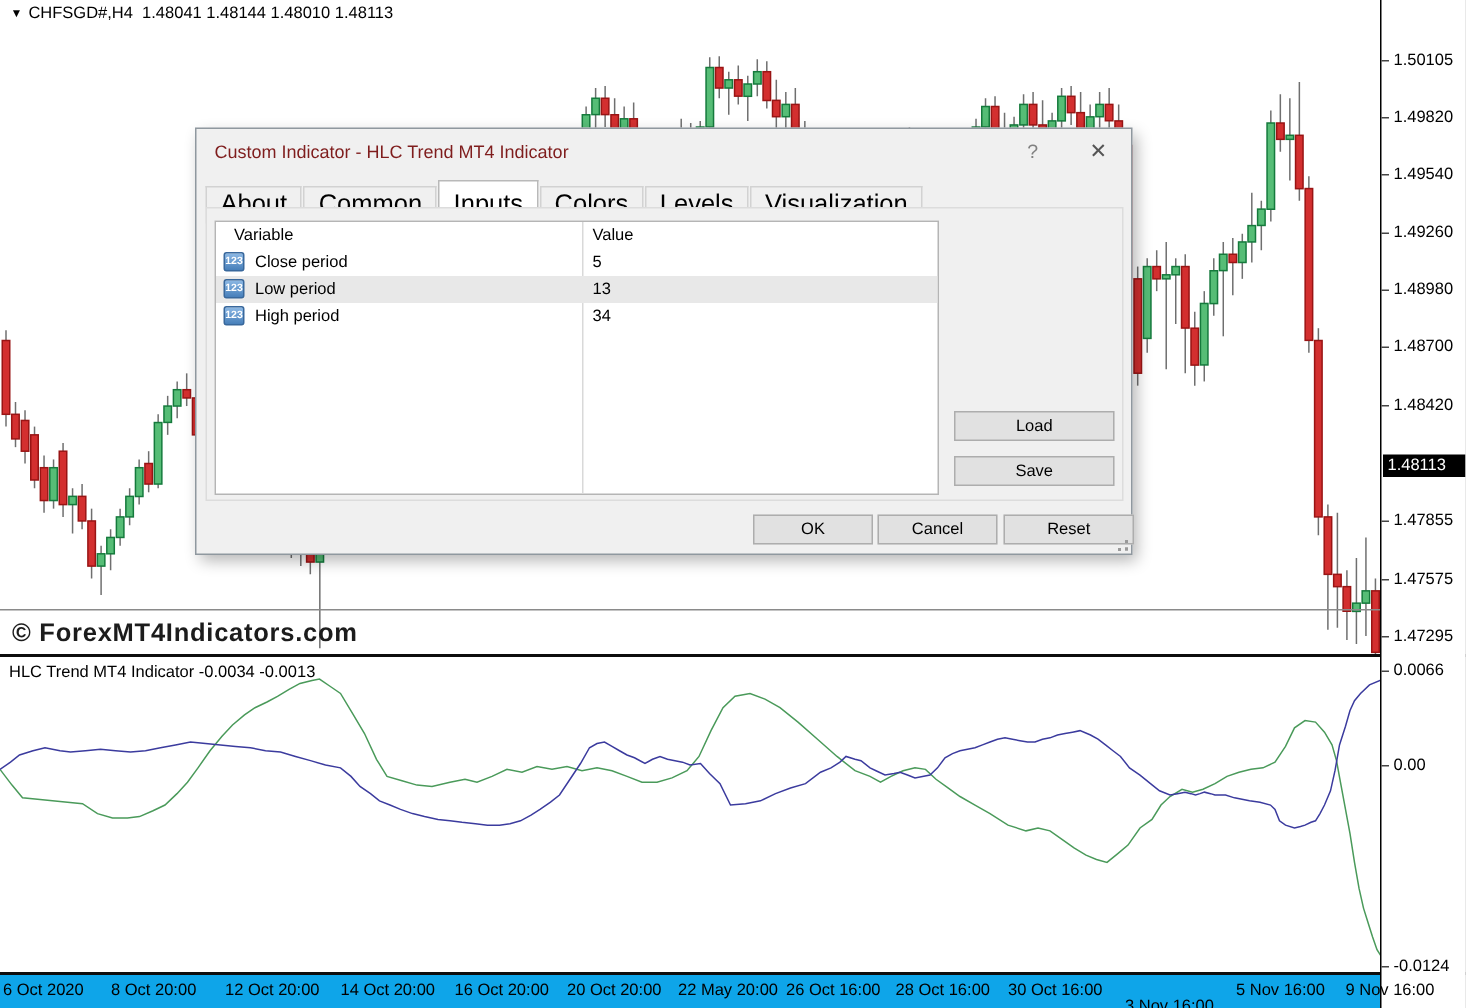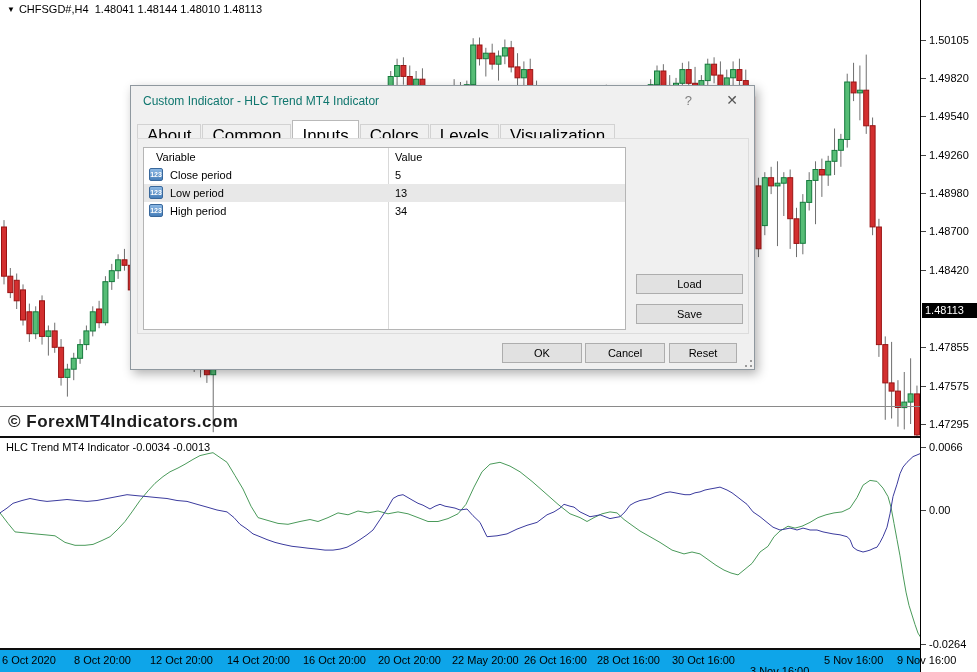--- a/index.html
+++ b/index.html
@@ -22,21 +22,21 @@
   .ptick{position:absolute;left:0;width:5px;height:1px;background:#444;}
   .plabel{position:absolute;left:8px;font-size:11px;color:#000;white-space:nowrap;}
   .current-price{position:absolute;left:1px;top:303px;width:53px;height:15px;background:#000;color:#fff;
                  font-size:11px;line-height:15px;padding-left:3px;}
   
   .time-axis{position:absolute;left:0;top:650px;width:920px;height:22px;background:#0ea5e9;}
   .tlabel{position:absolute;top:4px;font-size:11px;color:#000;white-space:nowrap;}
   
   .dialog{position:absolute;left:130px;top:85px;width:625px;height:285px;background:#f0f0f0;
           border:1px solid #8f989f;box-sizing:border-box;box-shadow:3px 4px 10px rgba(0,0,0,.3);z-index:10;}
-  .dlg-title{position:absolute;left:12px;top:8px;font-size:12px;color:#0f766e;}
+  .dlg-title{position:absolute;left:12px;top:8px;font-size:12px;color:#7f1d1d;}
   .dlg-help{position:absolute;right:62px;top:7px;font-size:13px;color:#808080;cursor:default;}
   .dlg-close{position:absolute;right:16px;top:6px;font-size:14px;color:#555;cursor:default;}
   .tabs{position:absolute;left:6px;top:33px;height:20px;}
   .tab{display:inline-block;vertical-align:bottom;padding:1px 9px 3px;font-size:17px;color:#000;
        background:#f0f0f0;border:1px solid #d2d2d2;border-bottom:none;margin-right:1px;}
   .tab.active{background:#fff;border-color:#b9b9b9;padding-top:5px;padding-bottom:4px;position:relative;top:1px;}
   .tab-page{position:absolute;left:6px;top:52px;width:612px;height:196px;background:#f0f0f0;
             border:1px solid #dcdcdc;box-sizing:border-box;}
   .params-table{position:absolute;left:12px;top:61px;width:483px;height:183px;background:#fff;
                 border:1px solid #b5b5b5;box-sizing:border-box;font-size:11px;color:#000;overflow:hidden;}
@@ -50,21 +50,21 @@
   .t-row .val{position:absolute;left:251px;}
   .num-icon{position:absolute;left:5px;top:2px;width:14px;height:13px;border:1px solid #39689c;box-sizing:border-box;
             background:linear-gradient(#8cb8e4,#477fba);color:#fff;font-size:7px;font-weight:bold;
             text-align:center;line-height:11px;border-radius:2px;}
   .btn{position:absolute;background:#e1e1e1;border:1px solid #adadad;box-sizing:border-box;
        font-size:11px;color:#000;text-align:center;line-height:18px;cursor:default;}
   #btn-load{left:505px;top:188px;width:107px;height:20px;}
   #btn-save{left:505px;top:218px;width:107px;height:20px;}
   #btn-ok{left:371px;top:257px;width:80px;height:20px;}
   #btn-cancel{left:454px;top:257px;width:80px;height:20px;}
-  #btn-reset{left:538px;top:257px;width:68px;height:20px;}
+  #btn-reset{left:538px;top:257px;width:87px;height:20px;}
   .grip{position:absolute;right:2px;bottom:2px;width:7px;height:7px;
         border-right:2px dotted #9a9a9a;border-bottom:2px dotted #9a9a9a;box-sizing:border-box;}
 </style>
 </head>
 <body>
 
 <div class="screen">
 
   <div class="quote-bar"><span class="tri">▼</span><span>CHFSGD#,H4</span><span>&nbsp;&nbsp;</span><span>1.48041 1.48144 1.48010 1.48113</span></div>
 
@@ -399,21 +399,21 @@
         <div class="ptick" style="top: 424px;"></div>
         <div class="plabel" style="top: 418px;">1.47295</div>
       </div>
     <div class="current-price">1.48113</div>
     <div id="ind-axis">
         <div class="ptick" style="top: 447px;"></div>
         <div class="plabel" style="top: 441px;">0.0066</div>
         <div class="ptick" style="top: 510px;"></div>
         <div class="plabel" style="top: 504px;">0.00</div>
         <div class="ptick" style="top: 644px;"></div>
-        <div class="plabel" style="top: 638px;">-0.0264</div>
+        <div class="plabel" style="top: 638px;">-0.0124</div>
       </div>
   </div>
 
   <div class="time-axis" id="time-axis">
       <div class="tlabel" style="left: 2px;">6 Oct 2020</div>
       <div class="tlabel" style="left: 74px;">8 Oct 20:00</div>
       <div class="tlabel" style="left: 150px;">12 Oct 20:00</div>
       <div class="tlabel" style="left: 227px;">14 Oct 20:00</div>
       <div class="tlabel" style="left: 303px;">16 Oct 20:00</div>
       <div class="tlabel" style="left: 378px;">20 Oct 20:00</div>

